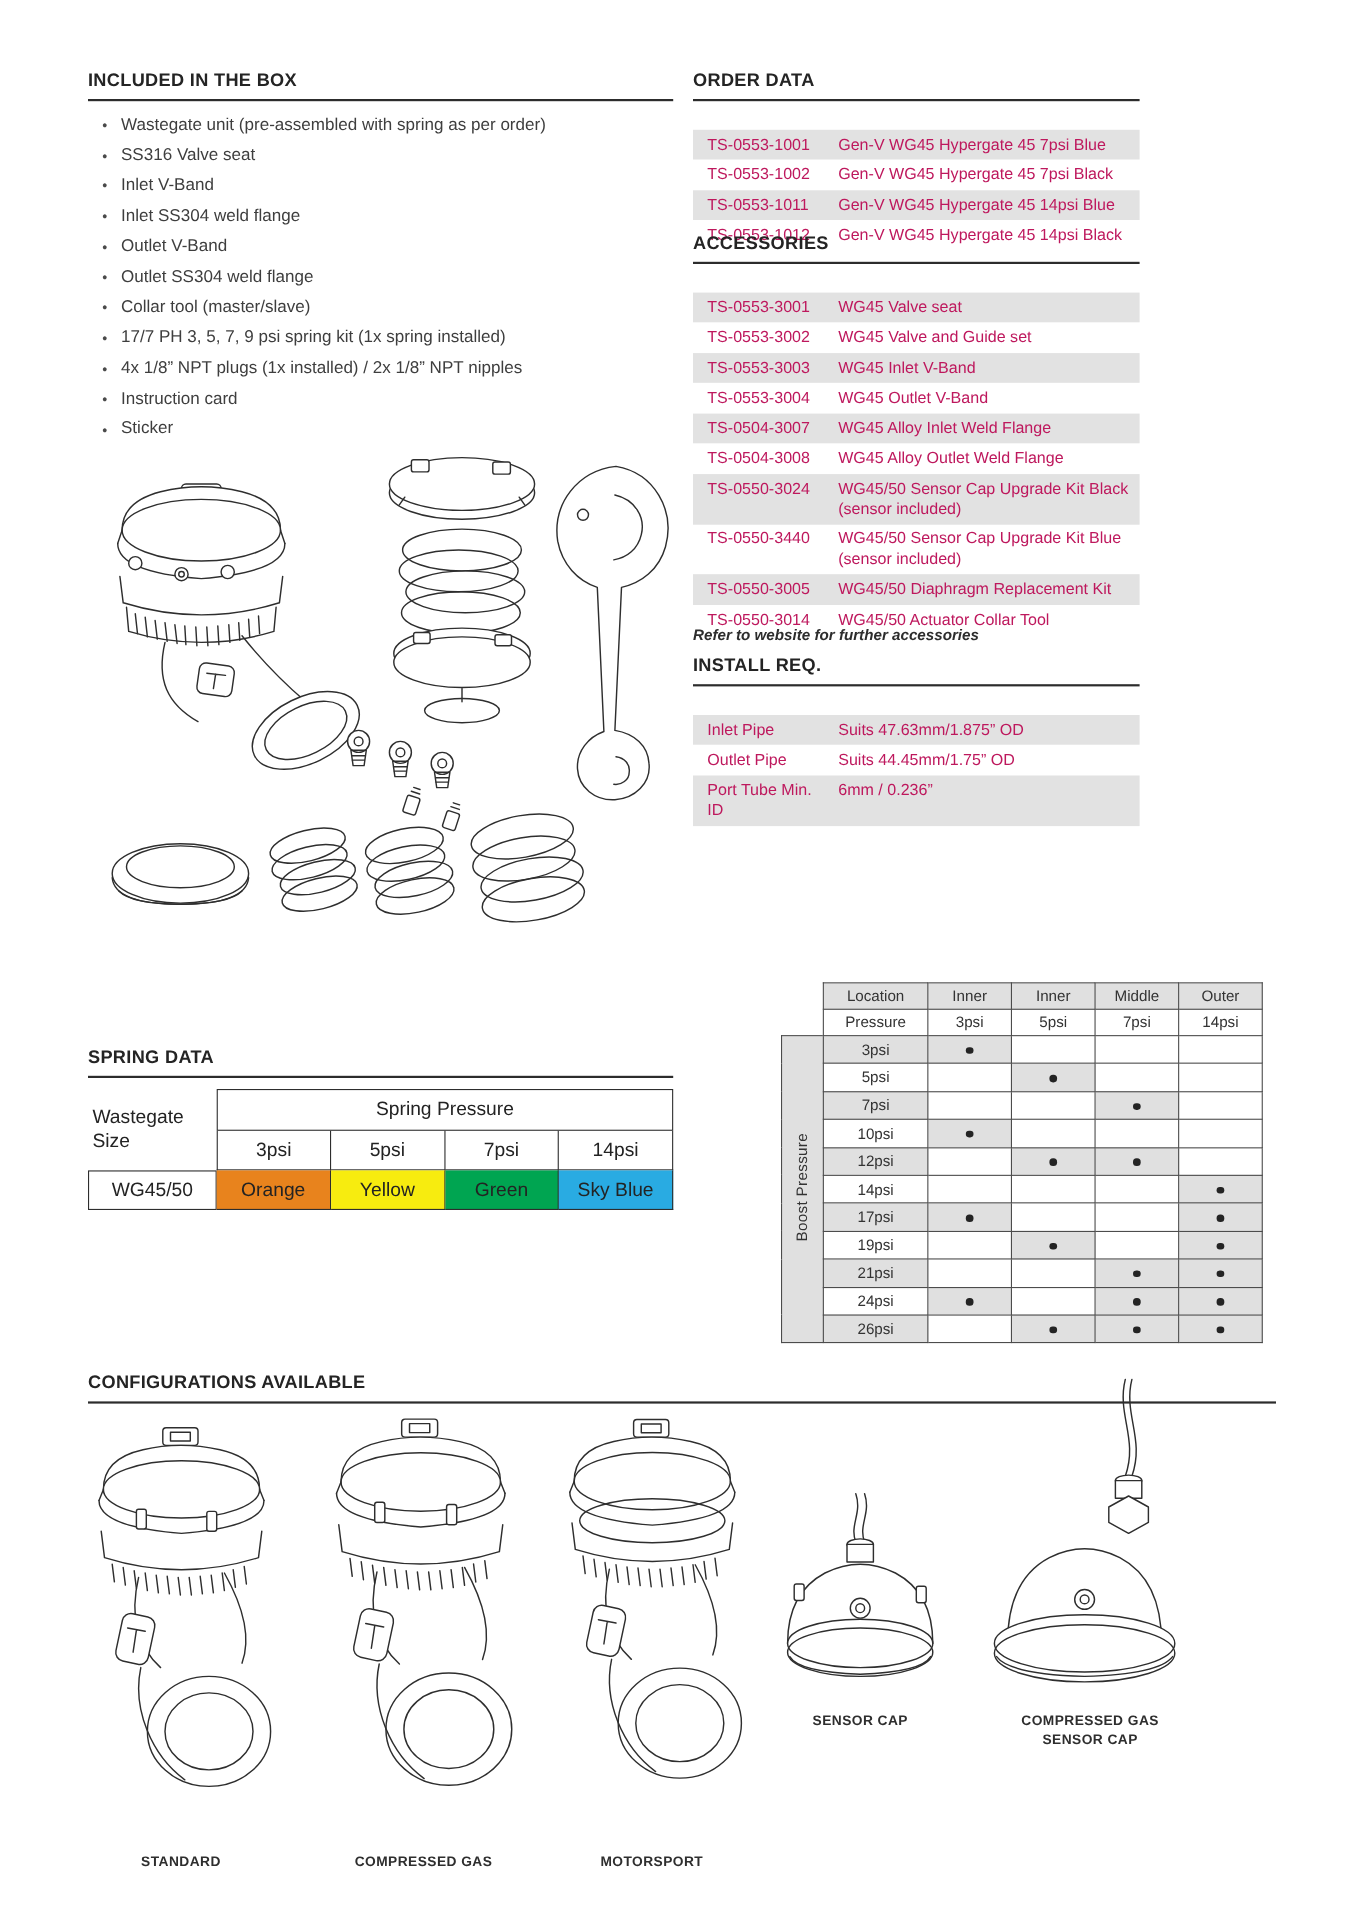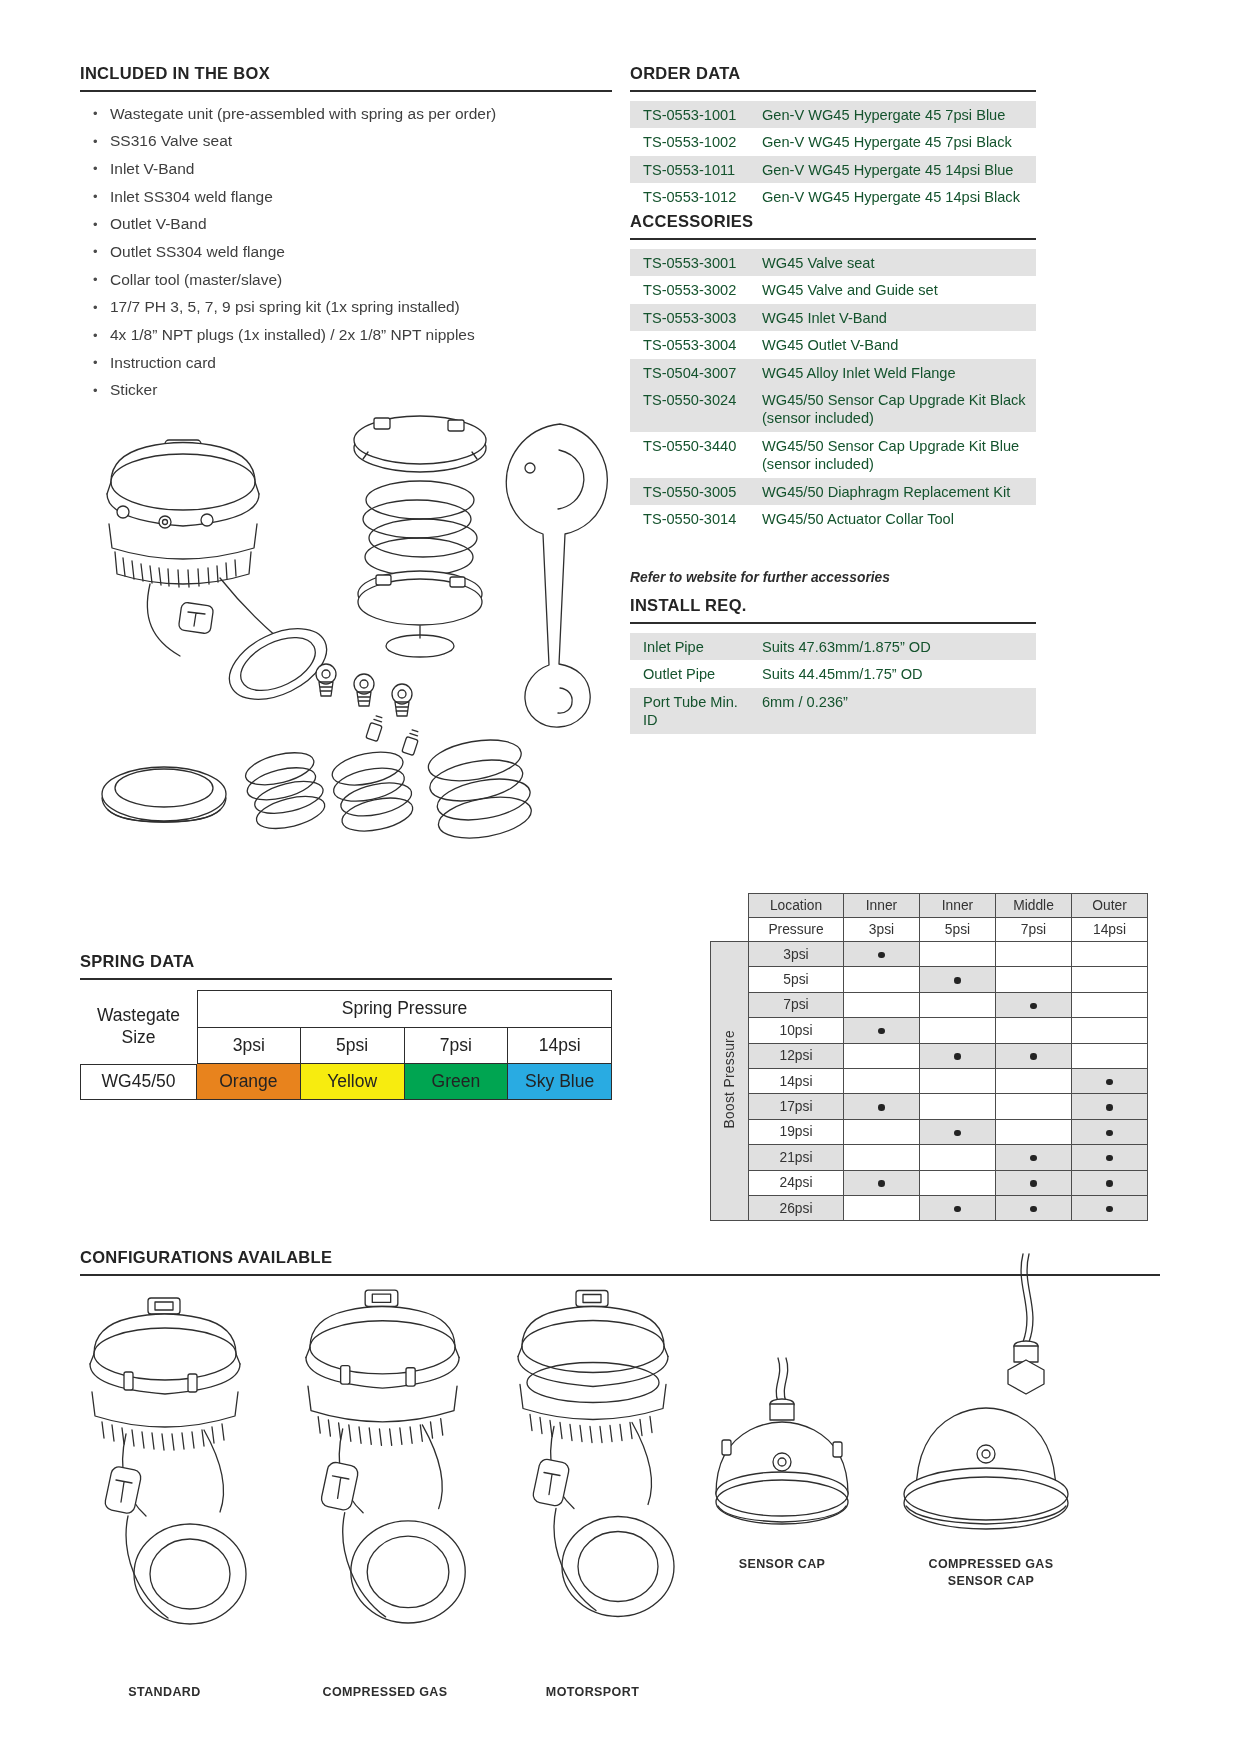--- a/index.html
+++ b/index.html
@@ -7,21 +7,21 @@
 .page{position:relative;width:1240px;height:1754px;background:#fff;overflow:hidden;
   font-family:"Liberation Sans",sans-serif;color:#3c3c3c}
 .abs{position:absolute}
 .h{font-size:16.5px;font-weight:700;color:#242424;letter-spacing:.3px;
   padding-bottom:7px;border-bottom:2.5px solid #2c2c2c}
 
 .list{list-style:none;margin-top:8px}
 .list li{position:relative;font-size:15.5px;color:#3e3e3e;padding:4.6px 0 4.6px 30px;line-height:18.5px}
 .list li::before{content:"•";position:absolute;left:13px;top:5px;color:#4a4a4a;font-size:13px}
 
-.ptable{margin-top:9px;font-size:14.6px;color:#14532d}
+.ptable{margin-top:26px;font-size:14.6px;color:#be185d}
 .prow{display:flex;align-items:flex-start}
 .prow.odd{background:#e2e2e2}
 .pcode{width:122px;flex:none;padding:4.6px 0 4.6px 13px;line-height:18.3px}
 .pdesc{flex:1;padding:4.6px 8px 4.6px 10px;line-height:18.3px}
 .note{font-style:italic;font-weight:700;font-size:13.8px;color:#2d2d2d;text-align:left}
 
 table.matrix{border-collapse:collapse;table-layout:fixed;font-size:13.8px;color:#333}
 .matrix td{border:1px solid #4c4c4c;text-align:center;vertical-align:middle;padding:0}
 .matrix tr{height:25.4px}
 .matrix tr.hd{height:24px}
@@ -29,21 +29,21 @@
 .matrix td.hdr{background:#e0e0e0}
 .matrix td.lab{width:95px}
 .matrix td.c{width:76px}
 .matrix td.g{background:#e0e0e0}
 .matrix td.vert{width:38px;background:#e0e0e0}
 .matrix td.vert span{writing-mode:vertical-rl;transform:rotate(180deg);font-size:13.8px;color:#333;letter-spacing:.3px}
 .dot{display:inline-block;width:6.5px;height:6.5px;border-radius:50%;background:#242424;vertical-align:middle}
 
 .stable{display:grid;grid-template-columns:117px repeat(4,103.75px);grid-template-rows:38px 36px 36px;
   margin-top:10px;font-size:17.5px;color:#232323}
-.sc{display:flex;align-items:center;justify-content:center;text-align:center;
+.sc{display:flex;align-items:center;justify-content:center;
   border-right:1.4px solid #2d2d2d;border-bottom:1.4px solid #2d2d2d;line-height:1.25;padding:0 4px}
 .sc.corner{grid-row:1/3;grid-column:1;border:none}
 .sc.shead{grid-column:2/6;border-top:1.4px solid #2d2d2d;border-left:1.4px solid #2d2d2d}
 .sc.bl{border-left:1.4px solid #2d2d2d}
 .sc.wg{border-left:1.4px solid #2d2d2d;border-top:1.4px solid #2d2d2d;background:#fff}
 .cap{font-size:12.5px;font-weight:700;color:#2e2e2e;text-align:center;letter-spacing:.4px;line-height:17px}
 svg{overflow:visible}
 </style>
 </head>
 <body>
@@ -212,20 +212,24 @@
           <div class="pdesc">WG45 Inlet V-Band</div>
         </div>
         <div class="prow">
           <div class="pcode">TS-0553-3004</div>
           <div class="pdesc">WG45 Outlet V-Band</div>
         </div>
         <div class="prow odd">
           <div class="pcode">TS-0504-3007</div>
           <div class="pdesc">WG45 Alloy Inlet Weld Flange</div>
         </div>
+        <div class="prow">
+          <div class="pcode">TS-0504-3008</div>
+          <div class="pdesc">WG45 Alloy Outlet Weld Flange</div>
+        </div>
         <div class="prow odd">
           <div class="pcode">TS-0550-3024</div>
           <div class="pdesc">WG45/50 Sensor Cap Upgrade Kit Black (sensor included)</div>
         </div>
         <div class="prow">
           <div class="pcode">TS-0550-3440</div>
           <div class="pdesc">WG45/50 Sensor Cap Upgrade Kit Blue (sensor included)</div>
         </div>
         <div class="prow odd">
           <div class="pcode">TS-0550-3005</div>

